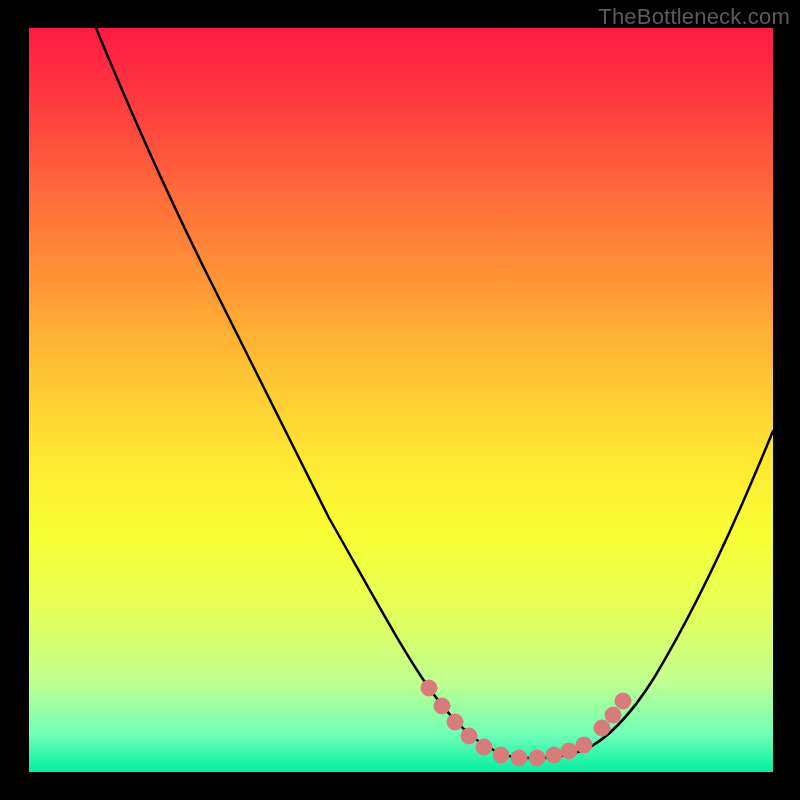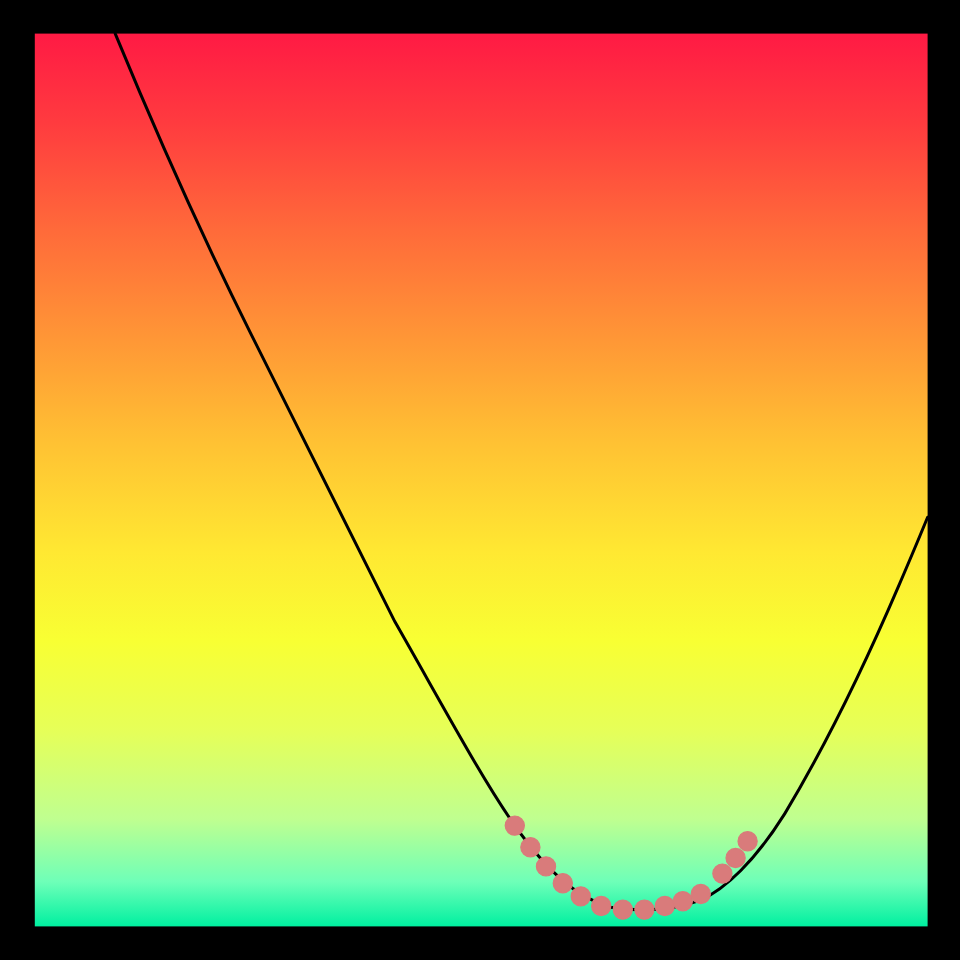--- a/index.html
+++ b/index.html
@@ -73,13 +73,14 @@
         <circle cx="508" cy="730" r="8"></circle>
         <circle cx="525" cy="727" r="8"></circle>
         <circle cx="540" cy="723" r="8"></circle>
         <circle cx="555" cy="717" r="8"></circle>
         <circle cx="573" cy="700" r="8"></circle>
         <circle cx="584" cy="687" r="8"></circle>
         <circle cx="594" cy="673" r="8"></circle>
       </g>
     </svg>
   </div>
+  <div class="watermark">TheBottleneck.com</div>
 </div>
 
 </body></html>

